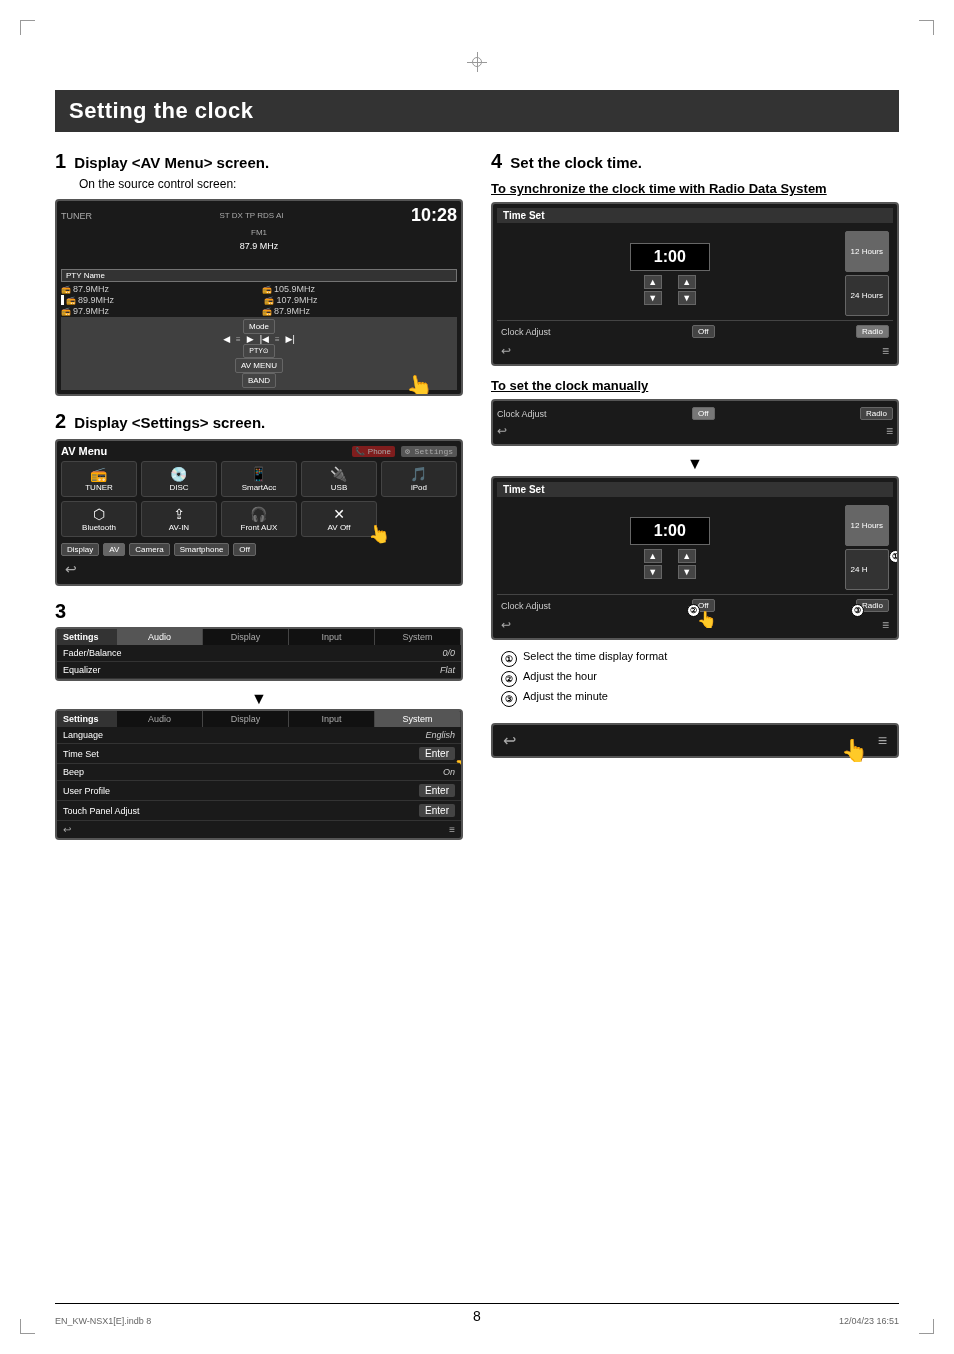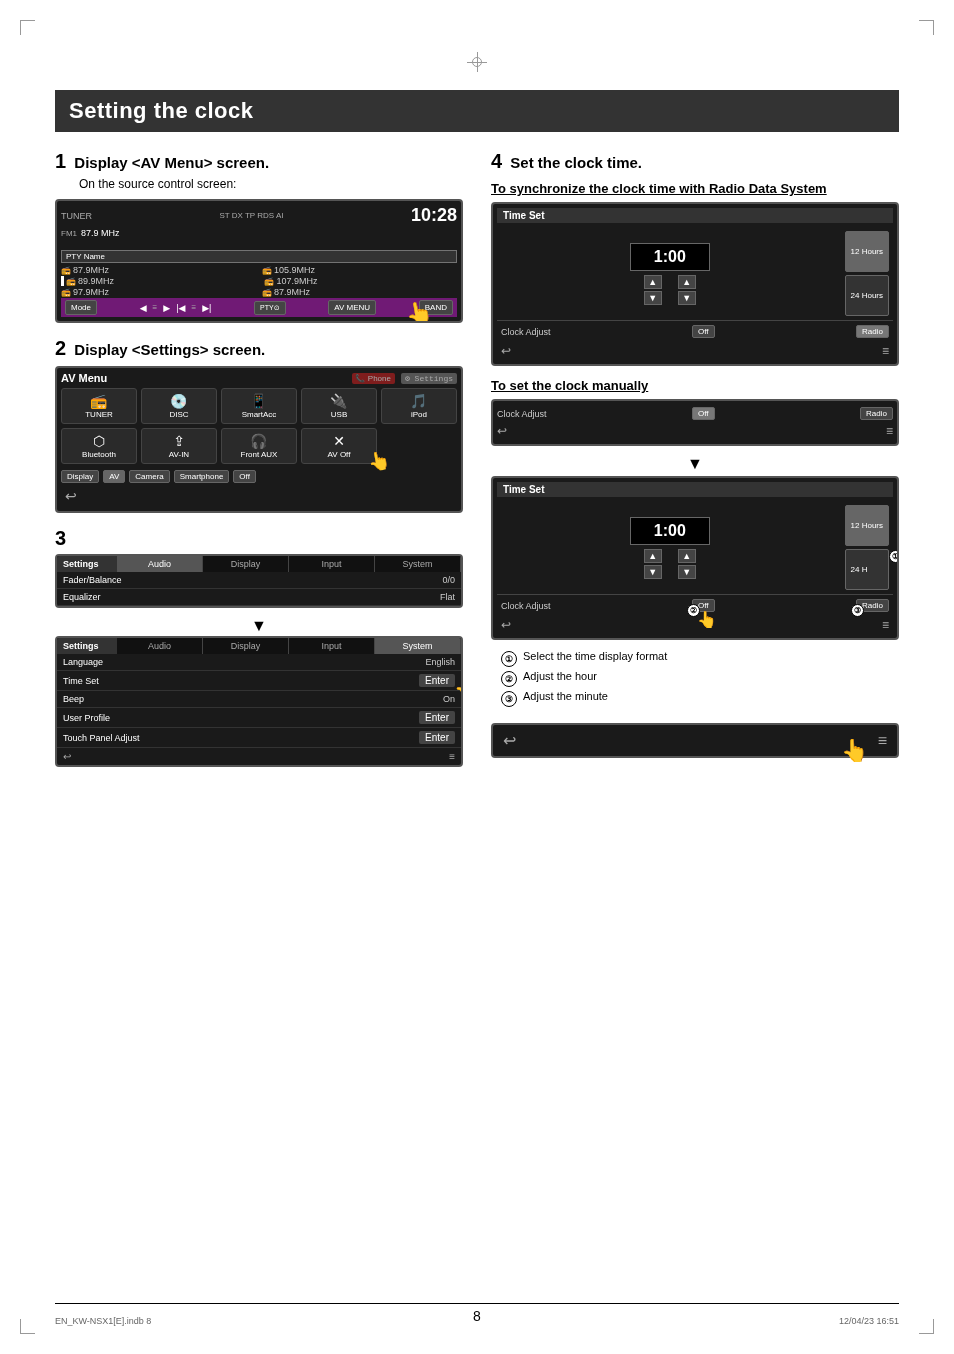--- a/index.html
+++ b/index.html
@@ -153,26 +153,27 @@
     }
     .tuner-btn {
       background: #444;
       border: 1px solid #666;
       color: #fff;
       padding: 2px 5px;
       font-size: 8px;
       border-radius: 2px;
     }
     .tuner-bottom-bar {
-      background: #701a75;
+      background: #404040;
       display: flex;
       justify-content: space-between;
       align-items: center;
       padding: 2px 4px;
       font-size: 9px;
+      flex-direction: column;
     }
     .nav-icons {
       display: flex;
       gap: 6px;
       align-items: center;
     }
 
     
     .av-menu-screen {
       padding: 4px;
@@ -250,21 +251,21 @@
     }
     .settings-row {
       display: flex;
       justify-content: space-between;
       align-items: center;
       padding: 3px 6px;
       border-bottom: 1px solid #333;
       font-size: 9px;
     }
     .settings-row-label { color: #fff; }
-    .settings-row-value { color: #ccc; }
+    .settings-row-value { color: #ccc; font-style: italic; }
     .settings-row-enter {
       background: #444;
       padding: 1px 6px;
       border-radius: 2px;
       font-size: 10px;
     }
     .timeset-title {
       background: #333;
       padding: 2px 6px;
       font-size: 10px;
@@ -421,21 +422,21 @@
           <span>Display &lt;AV Menu&gt; screen.</span>
         </div>
         <div class="step-sub">On the source control screen:</div>
 
         <div class="screen tuner-screen" style="position:relative;">
           <div class="tuner-top-bar">
             <span>TUNER</span>
             <span style="font-size:8px; color:#aaa;">ST DX TP RDS AI</span>
             <span class="tuner-time">10:28</span>
           </div>
-          <div style="display:flex; align-items:center; gap:4px; margin-bottom:12px;">
+          <div style="display:flex; align-items:center; gap:4px; margin-bottom:18px;flex-direction:column;">
             <span style="font-size:8px; color:#aaa;">FM1</span>
             <span style="font-size:9px;">87.9 MHz</span>
           </div>
           <div class="pty-box">PTY Name</div>
           <div class="tuner-row">
             <div class="tuner-row-item">
               <span style="font-size:8px;">📻</span>
               <span>87.9MHz</span>
             </div>
             <div class="tuner-row-item">

